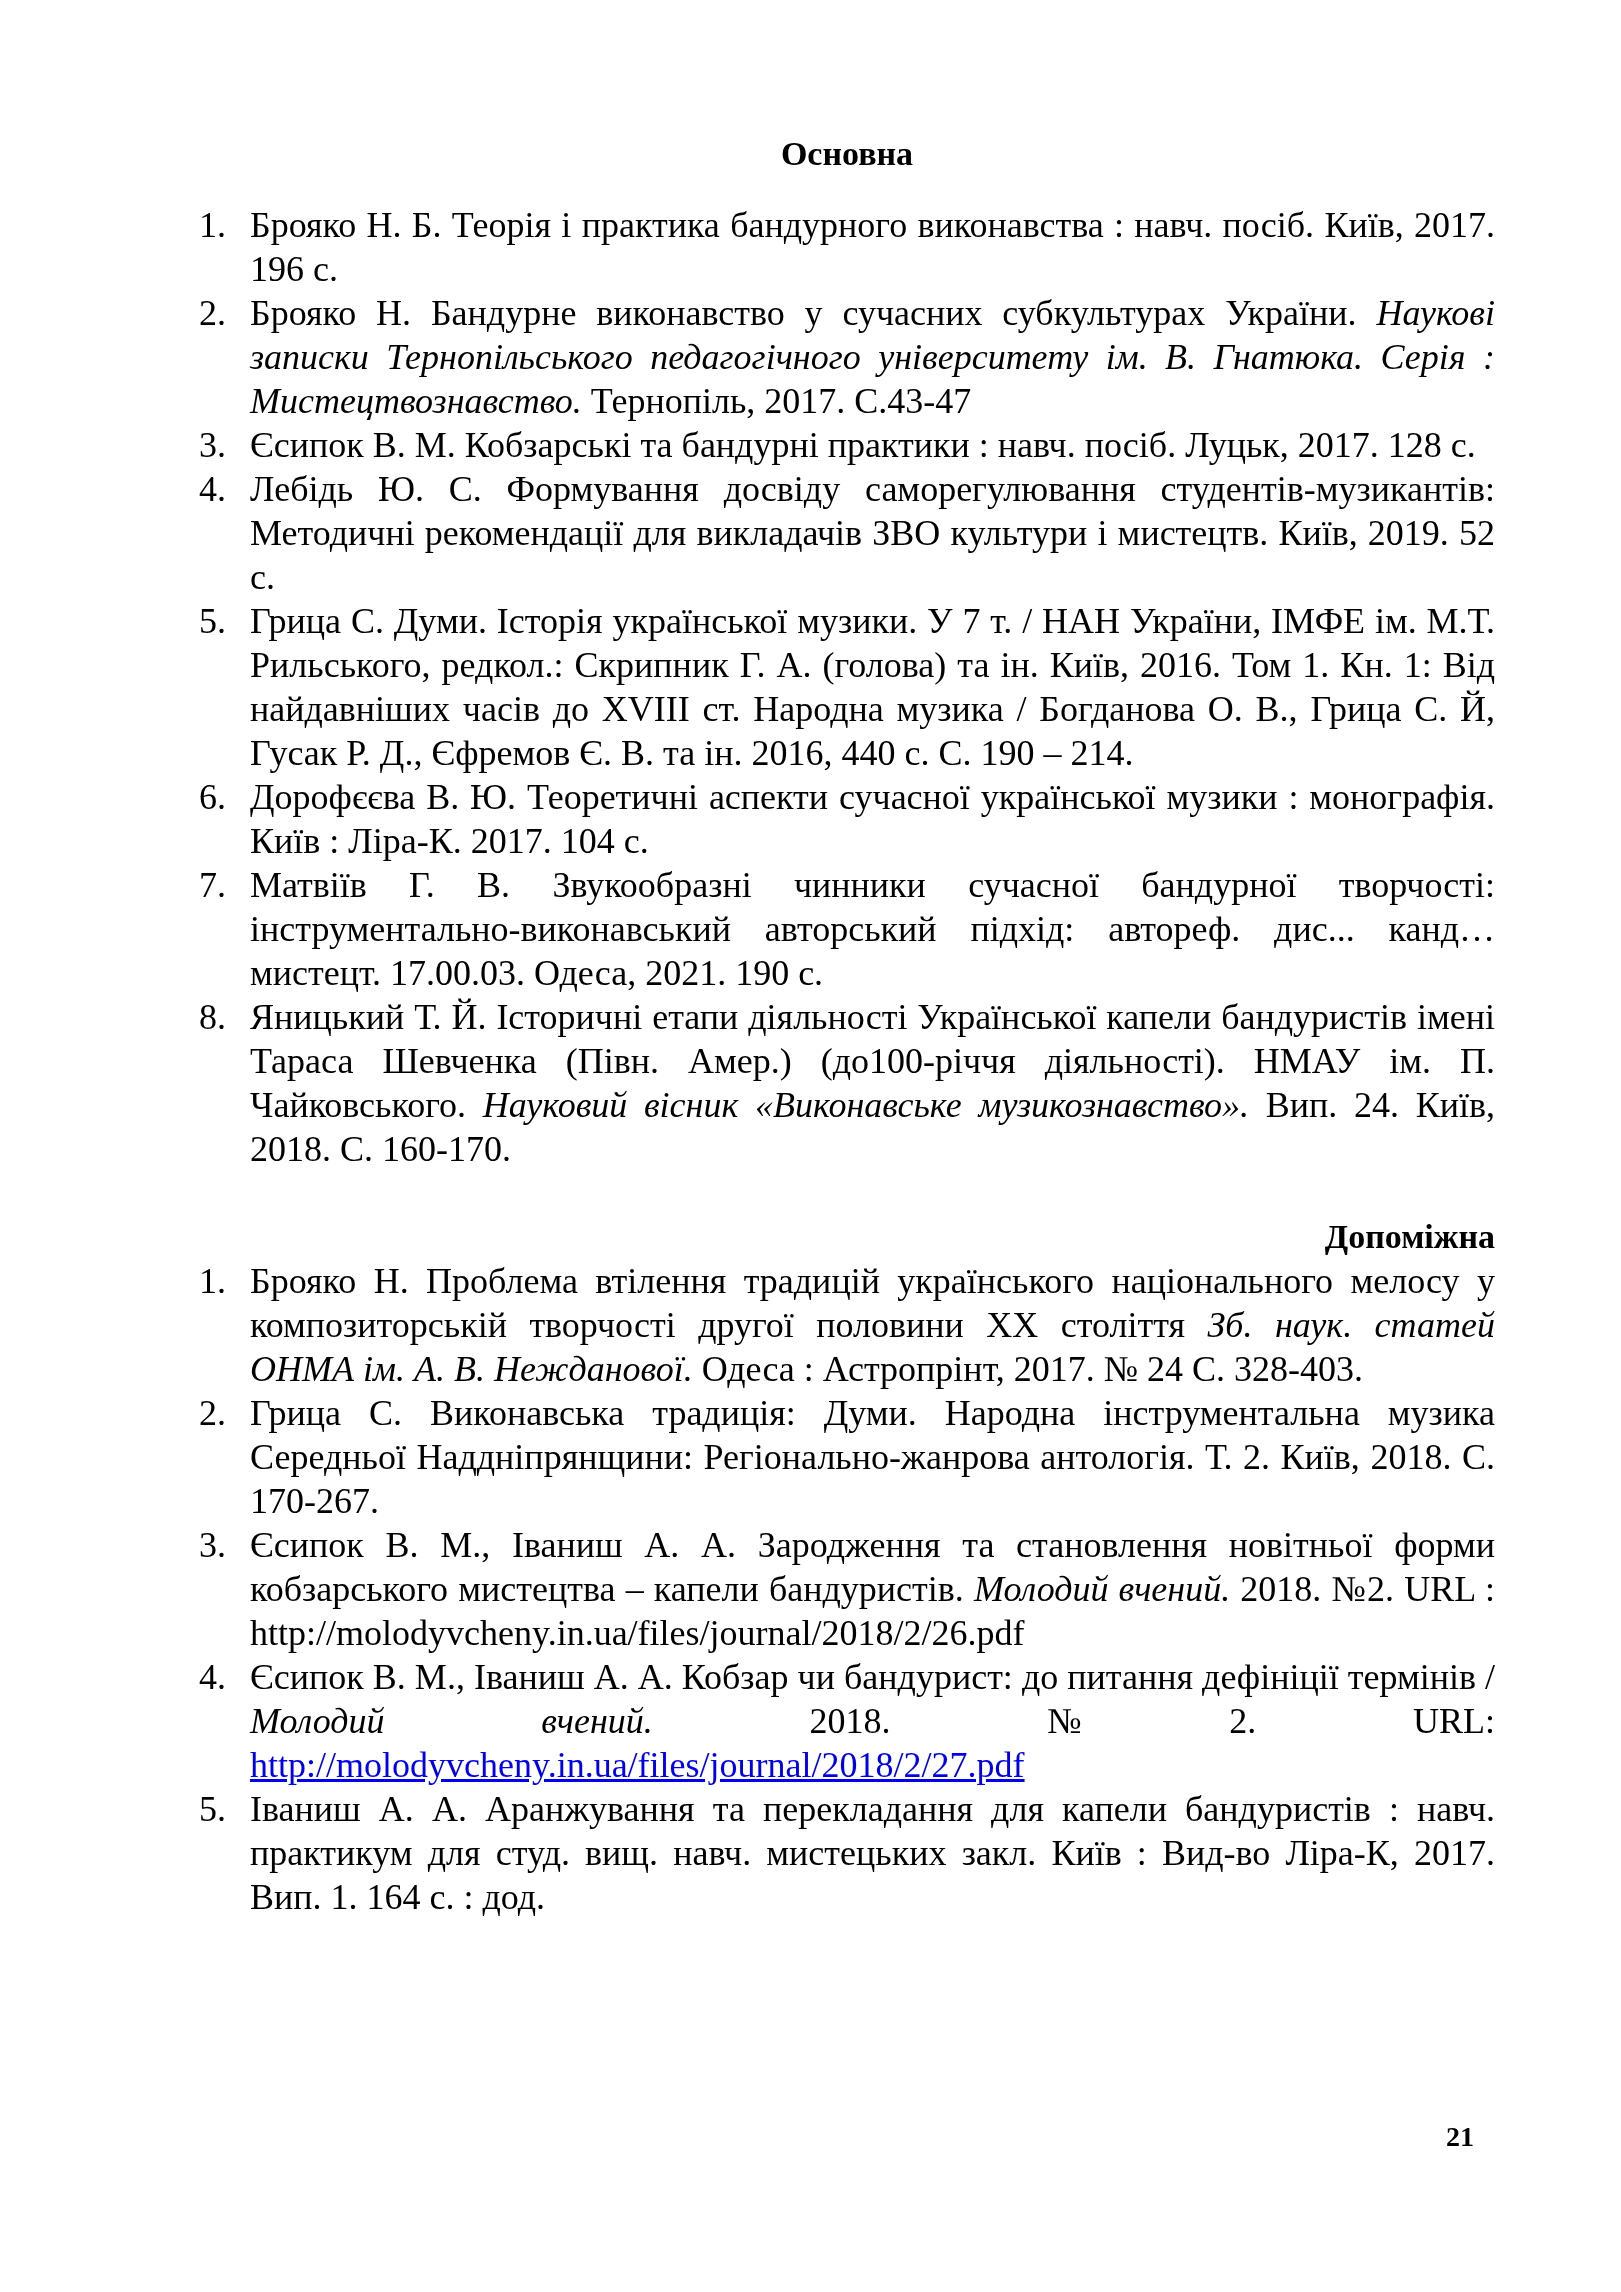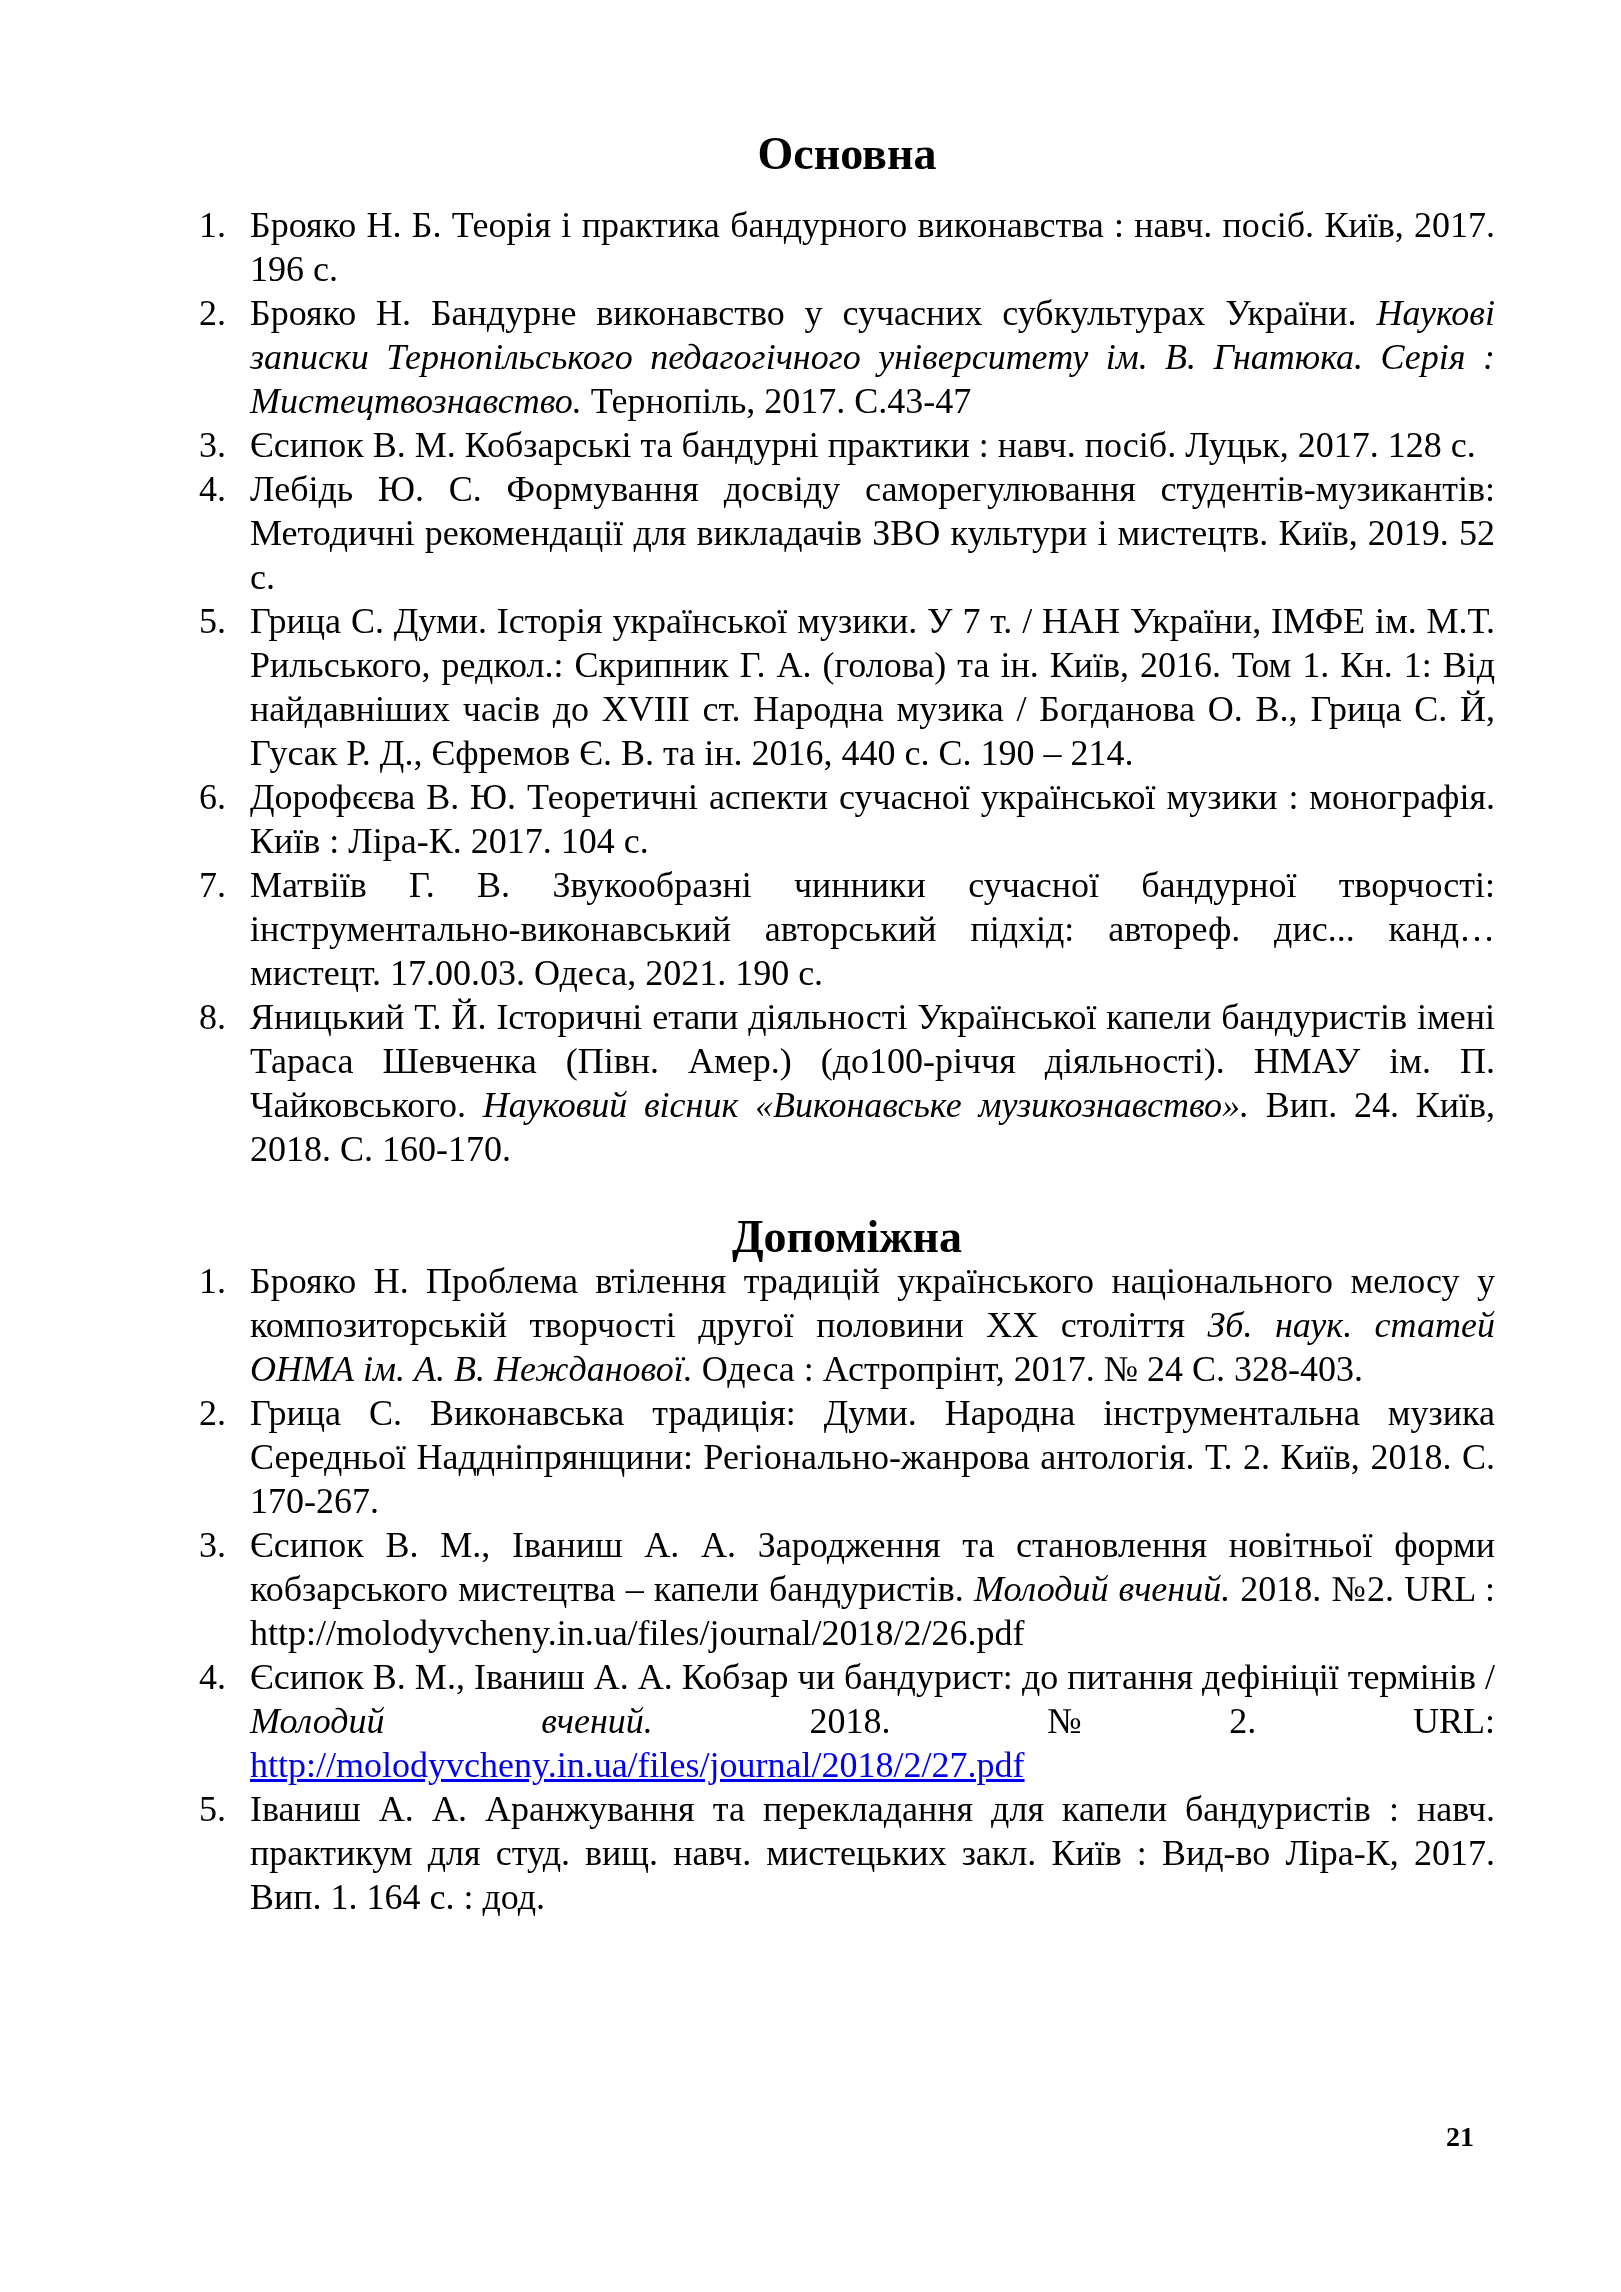--- a/index.html
+++ b/index.html
@@ -28,26 +28,26 @@
     margin: 0 0 39px 0;
     text-align: center;
     font-weight: bold;
     font-size: 38px;
     line-height: 44px;
   }
   .section-heading {
     margin: 0;
     text-align: center;
     font-weight: bold;
-    font-size: 46px;
+    font-size: 34px;
     line-height: 44px;
   }
   .sec-main .section-heading { margin-bottom: 27.4px; }
   .sec-aux { margin-top: 44px; }
-  .sec-aux .section-heading { margin-bottom: 0; }
+  .sec-aux .section-heading { margin-bottom: 0; text-align: right; }
   ol.refs {
     list-style: none;
     margin: 0;
     padding: 0;
   }
   ol.refs li {
     position: relative;
     padding-left: 51px;
     text-align: justify;
   }

